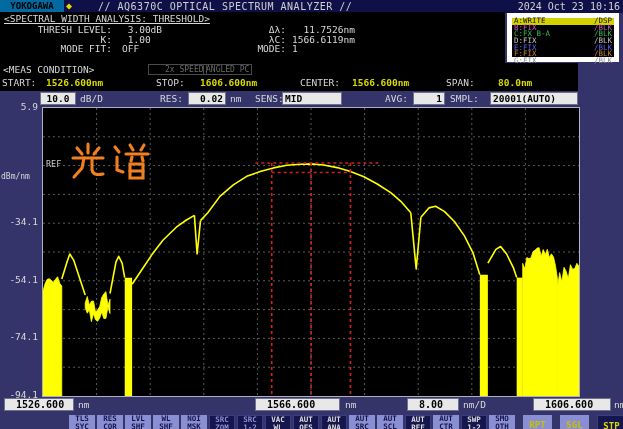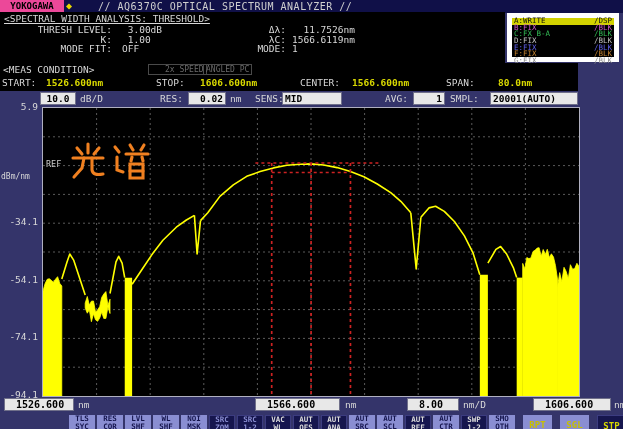--- a/index.html
+++ b/index.html
@@ -1,21 +1,21 @@
 <!DOCTYPE html>
 <html><head>
 <meta charset="utf-8">
 <style>
   html,body{margin:0;padding:0;background:#222;}
   .screen{position:relative;width:623px;height:429px;overflow:hidden;
     background:#34346a;font-family:"DejaVu Sans Mono","Liberation Mono",monospace;
     -webkit-font-smoothing:none;}
   
   .titlebar{position:absolute;left:0;top:0;width:623px;height:13px;background:#101048;}
-  .logo{position:absolute;left:0;top:0;width:64px;height:12px;background:#ec4899;
+  .logo{position:absolute;left:0;top:0;width:64px;height:12px;background:#0369a1;
     color:#000;font-weight:bold;font-size:9px;line-height:12px;text-align:center;letter-spacing:0;}
   .diamond{position:absolute;left:66px;top:0;color:#e8d800;font-size:10px;line-height:12px;}
   .main-title{position:absolute;left:98px;top:1px;color:#cfcfcf;font-size:10px;letter-spacing:.5px;}
   .datetime{position:absolute;right:3px;top:1px;color:#cfcfcf;font-size:10px;}
   
   .ana-panel{position:absolute;left:0;top:12px;width:505px;height:51px;background:#000;color:#d8d8d8;}
   .ana-header{position:absolute;left:4px;top:1px;font-size:9.5px;text-decoration:underline;white-space:pre;}
   .ana-rows{position:absolute;left:0;top:13px;width:505px;}
   .ana-row{position:relative;height:9.5px;font-size:9.5px;line-height:9.5px;}
   .ana-row .c1{position:absolute;left:2px;width:110px;text-align:right;}
@@ -69,20 +69,21 @@
 </style>
 </head>
 <body>
 
 <div class="screen">
 
   <div class="titlebar">
     <span class="logo">YOKOGAWA</span>
     <span class="diamond">◆</span>
     <span class="main-title">// AQ6370C OPTICAL SPECTRUM ANALYZER //</span>
+    <span class="datetime">2024 Oct 23 10:16</span>
   </div>
 
   <div class="ana-panel">
     <div class="ana-header">&lt;SPECTRAL WIDTH ANALYSIS: THRESHOLD&gt;</div>
     <div class="ana-rows" id="ana-rows">
         <div class="ana-row">
           <span class="c1">THRESH LEVEL:</span>
           <span class="c2"> 3.00dB</span>
           <span class="c3">Δλ:</span>
           <span class="c4">  11.7526nm</span>

